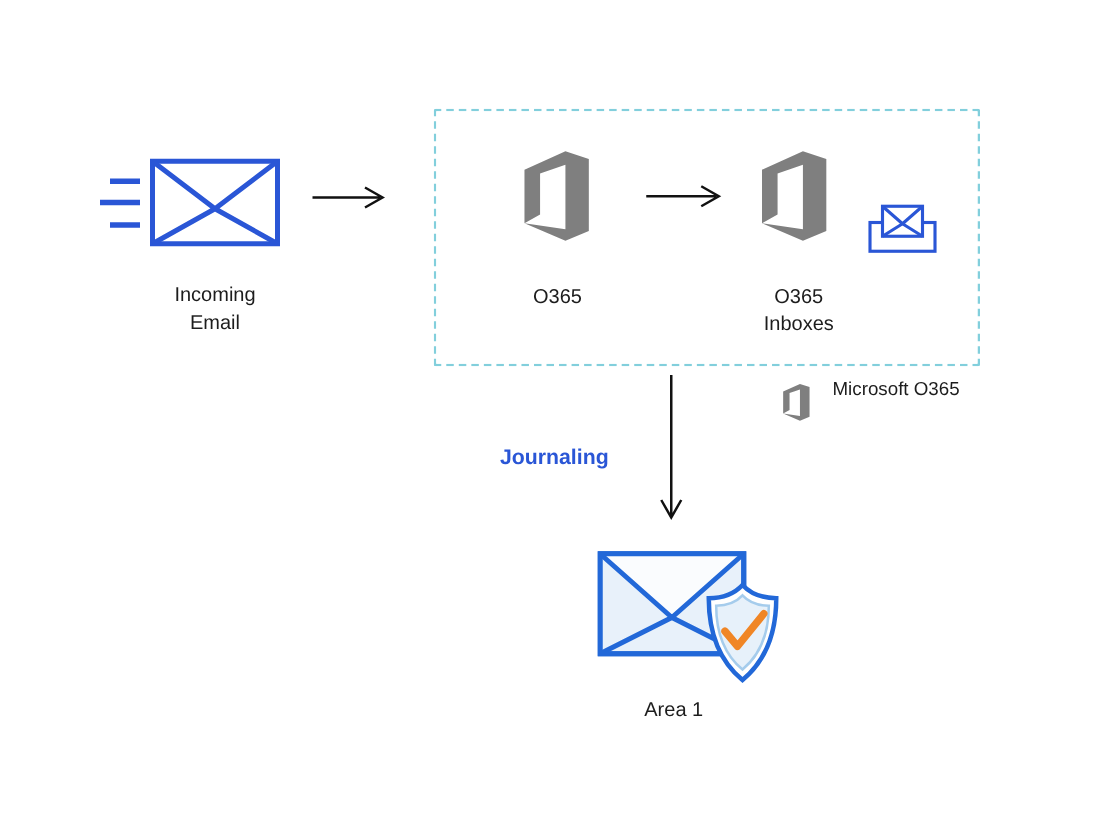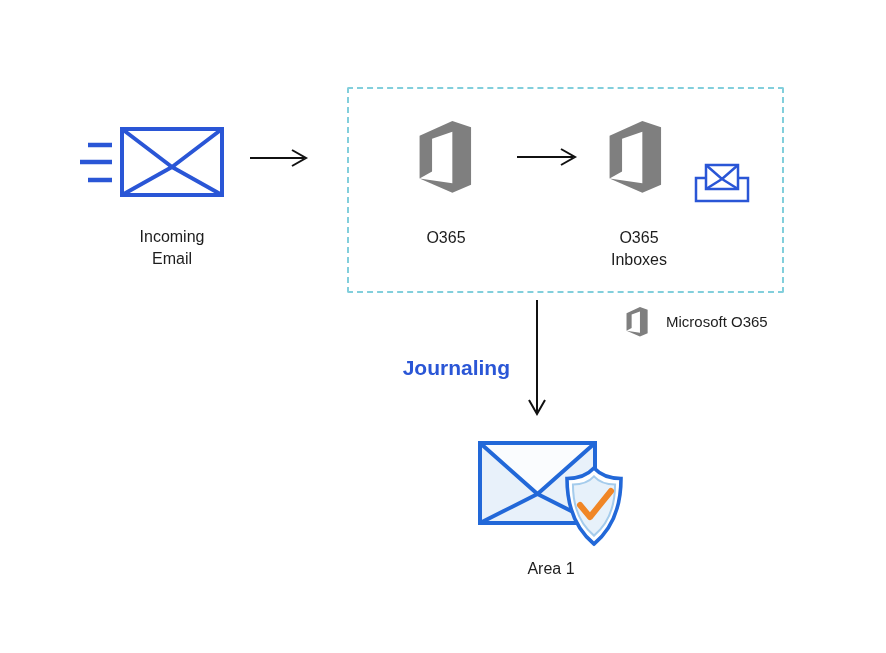--- a/index.html
+++ b/index.html
@@ -48,31 +48,30 @@
     font-size: 16px;
     line-height: 22px;
     white-space: nowrap;
   }
   .node-label span { display: block; }
 
   .journaling {
     position: absolute;
     left: 400px; top: 356px;
     width: 110px;
-    text-align: right;
+    text-align: left;
     color: var(--flow-blue);
-    font-size: 21px;
+    font-size: 17px;
     font-weight: 600;
   }
 
   .legend {
     position: absolute;
     left: 623px; top: 303px;
     display: flex;
-    align-items: center;
   }
   .legend-text {
     margin-left: 11px;
     color: var(--text-dark);
     font-size: 15px;
   }
 
   
   .st-blue   { stroke: var(--flow-blue); fill: none; }
   .st-blue-f { stroke: var(--flow-blue); fill: #ffffff; }
@@ -144,17 +143,17 @@
     <rect x="2" y="3" width="115" height="80" stroke-width="4" class="st-a1" style="fill:var(--pale-fill);"></rect>
     <polygon points="2,3 117,3 59.5,54" style="fill:var(--flap-fill);"></polygon>
     <path class="st-a1" fill="none" stroke-width="4" d="M2,3 L59.5,54 M117,3 L59.5,54 M2,83 L59.5,54 M117,83 L59.5,54"></path>
     <rect x="2" y="3" width="115" height="80" stroke-width="4" class="st-a1" fill="none"></rect>
 
     <path class="st-a1" stroke-width="3.6" style="fill:#ffffff;" d="M116,28 C122,34.5 132,38.5 143,38.5 C143,57 140,84 116,104 C92,84 89,57 89,38.5 C100,38.5 110,34.5 116,28 Z"></path>
     <path transform="translate(25.52,14.52) scale(0.78)" style="fill:var(--inner-shield-fill); stroke:var(--inner-shield-stroke);" stroke-width="2.6" d="M116,28 C122,34.5 132,38.5 143,38.5 C143,57 140,84 116,104 C92,84 89,57 89,38.5 C100,38.5 110,34.5 116,28 Z"></path>
     <polyline points="102,65 112,77 133,51" fill="none" style="stroke:var(--check-orange);" stroke-width="6" stroke-linecap="round" stroke-linejoin="round"></polyline>
   </svg>
 
-  <div class="node-label" style="left:476px; top:558px; width:150px;">
+  <div class="node-label" style="left:464px; top:558px; width:150px;">
     <span>Area 1</span>
   </div>
 
 </div>
 
 </body></html>

